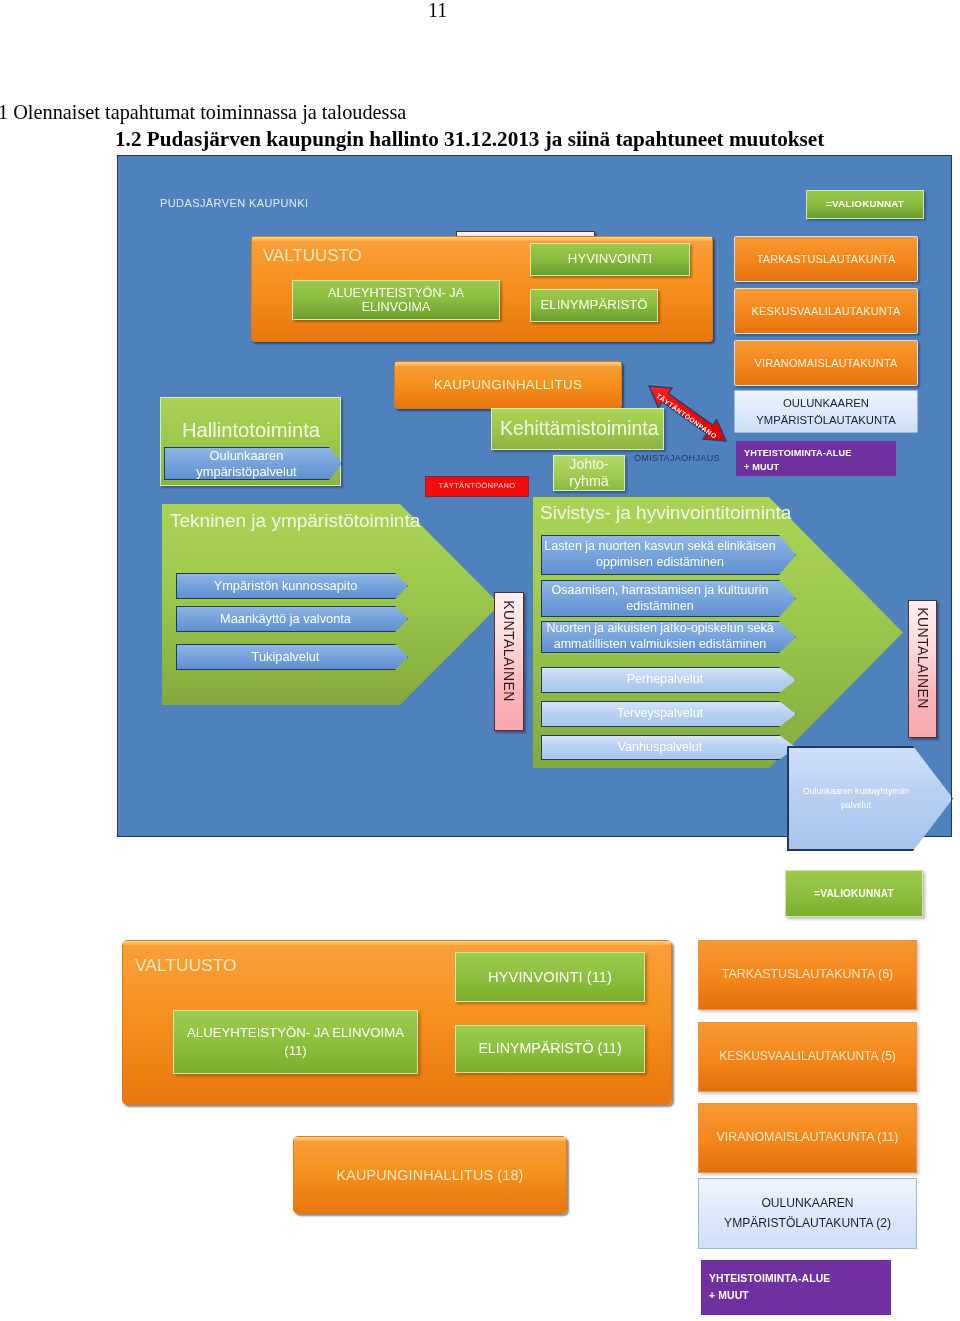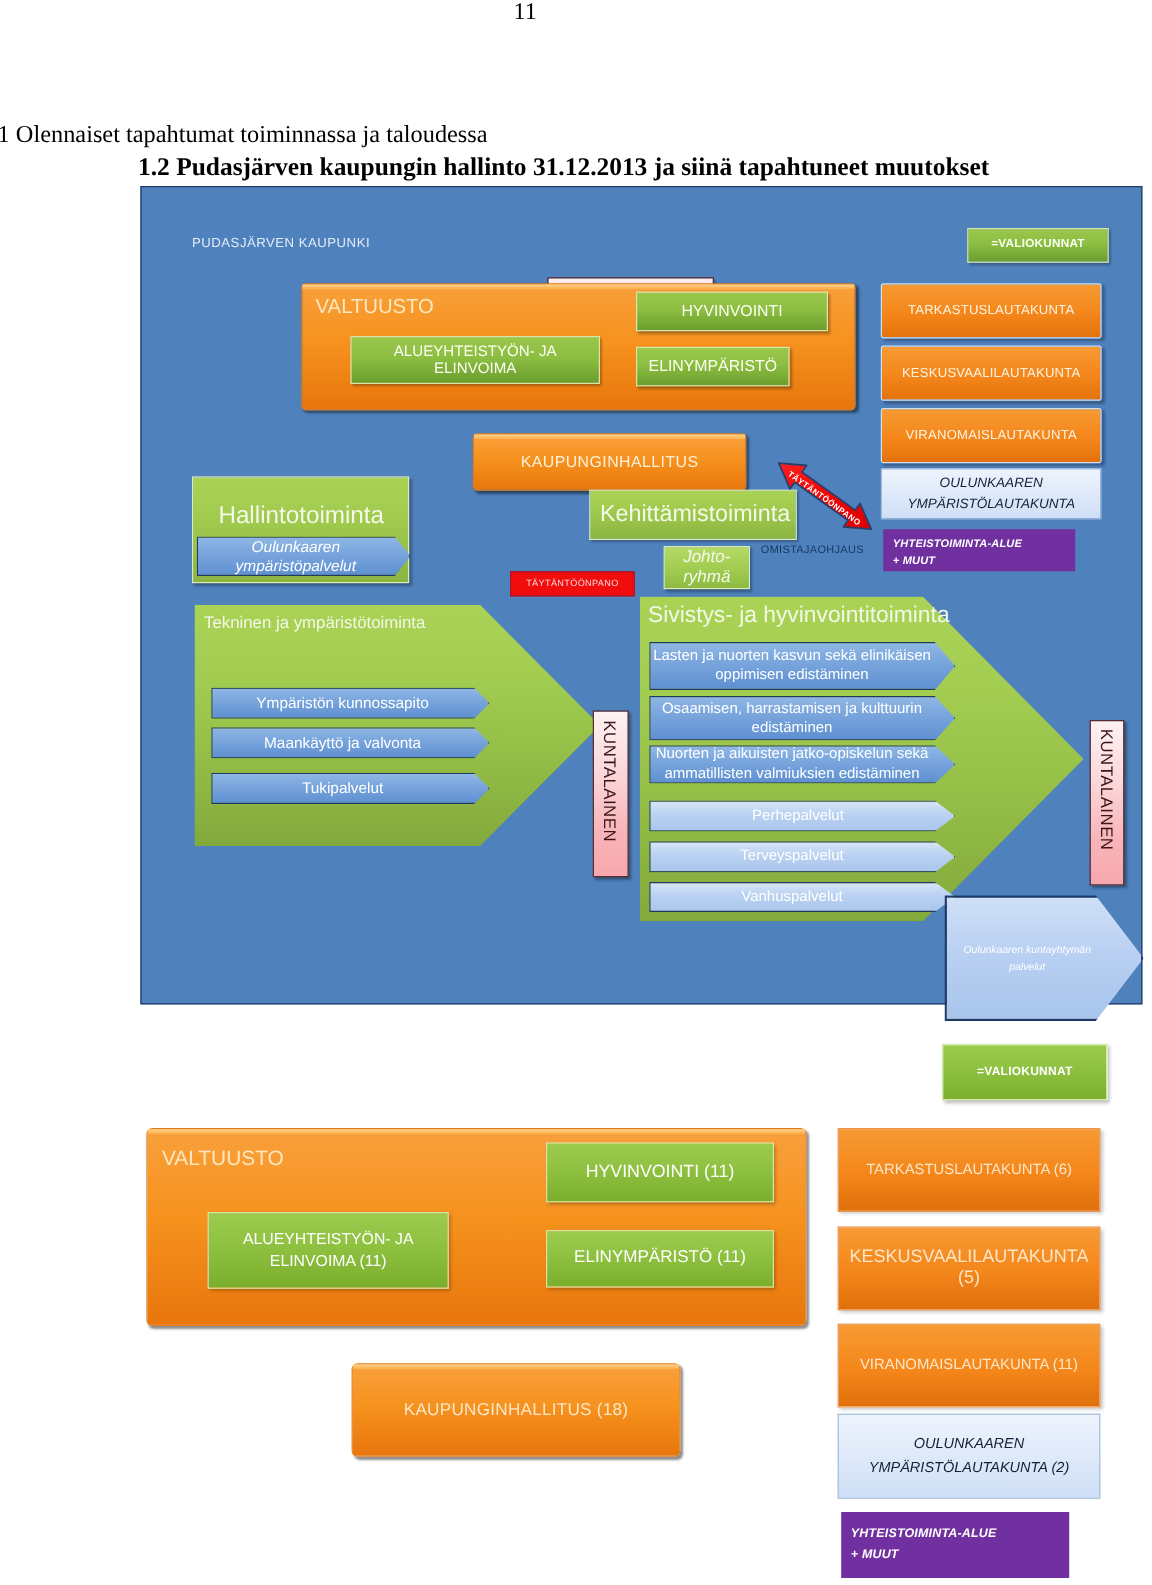--- a/index.html
+++ b/index.html
@@ -42,21 +42,21 @@
   
   .palebox{
      background:linear-gradient(180deg,#eef4fd 0%,#e0eafa 45%,#cfdff6 100%);
      border:1px solid #9cb8da;color:#132138;
   }
   .purplebox{background:#7030a0;color:#ffffff;}
   .pinkbox{
      background:linear-gradient(180deg,#fdf2f3 0%,#fbd9dc 35%,#f8b5b9 72%,#f7a7ad 100%);
      border:1px solid #5d2b30;color:#3a1417;margin-top:32px;
   }
-  .nl{white-space:pre-line;font-style:italic;}
+  .nl{white-space:pre-line;}
 
   
   .d1-title{left:42px;top:41px;font-size:11px;color:#e2ecf8;letter-spacing:.4px;}
 
   #d1-kuntalainen-top{left:338px;top:43px;width:139px;height:31px;font-size:14.6px;letter-spacing:.3px;box-shadow:2px 2px 2px rgba(0,0,0,.35);padding-right:20px;}
   #d1-valiokunnat{left:688px;top:34px;width:118px;height:29px;font-size:9.8px;font-weight:bold;letter-spacing:.2px;}
 
   #d1-valtuusto{left:133px;top:80px;width:462px;height:106px;border-radius:4px;}
   .vlabel{left:11px;top:9px;font-size:16.9px;color:#fde7bf;}
   #d1-alue{left:40px;top:43px;width:208px;height:40px;font-size:12.6px;}
@@ -104,21 +104,21 @@
   #d1-arrow{left:523px;top:219px;}
   #d1-arrowtxt{left:541px;top:236px;width:100px;font-size:6.8px;color:#fff;font-weight:bold;letter-spacing:.45px;transform:rotate(35.5deg);transform-origin:0 0;}
   #d1-omist{left:516px;top:297px;font-size:9.1px;color:#17375e;letter-spacing:.3px;}
 
   .penta{background:linear-gradient(180deg,#aad356 0%,#a2cc50 32%,#94be46 62%,#83a93d 100%);
          filter:drop-shadow(2px 2px 2px rgba(0,0,0,.3));}
   .penta-title{color:#f2f8e8;}
 
   #d1-tek{left:44px;top:348px;width:338px;height:201px;
           clip-path:polygon(0 0,238px 0,338px 100.5px,238px 201px,0 201px);}
-  #d1-tek-t{left:52px;top:354px;font-size:14px;}
+  #d1-tek-t{left:52px;top:354px;font-size:19.0px;}
   #d1-tek0{left:58px;top:417px;width:232px;height:26px;font-size:12.8px;}
   #d1-tek1{left:58px;top:450px;width:232px;height:26px;font-size:12.8px;}
   #d1-tek2{left:58px;top:488px;width:232px;height:26px;font-size:12.8px;}
 
   #d1-siv{left:415px;top:341px;width:370px;height:271px;
           clip-path:polygon(0 0,236px 0,370px 135.5px,236px 271px,0 271px);}
   #d1-siv-t{left:422px;top:346px;font-size:19.0px;}
   #d1-siv0{left:423px;top:379px;width:255px;height:40px;font-size:12.5px;line-height:1.25;}
   #d1-siv1{left:423px;top:424px;width:255px;height:37px;font-size:12.5px;line-height:1.25;}
   #d1-siv2{left:423px;top:465px;width:255px;height:32px;font-size:12.5px;line-height:1.25;}
@@ -144,26 +144,26 @@
      box-shadow:2px 2px 3px rgba(0,0,0,.28);
   }
   .orbtn2{
      background:linear-gradient(180deg,#f79a33 0%,#f4861a 55%,#e0700c 100%);
      border:1px solid #e8924a;color:#fde6c8;
      box-shadow:2px 2px 3px rgba(0,0,0,.22);
   }
   #d2-valiokunnat{left:785px;top:870px;width:138px;height:47px;font-size:10px;font-weight:bold;letter-spacing:.2px;}
   #d2-valtuusto{left:122px;top:940px;width:550px;height:165px;border-radius:5px;}
   .vlabel2{left:12px;top:14px;font-size:17.4px;color:#fde7bf;}
-  #d2-alue{left:50px;top:69px;width:201px;height:64px;font-size:13.2px;line-height:1.35;padding:0 10px;}
+  #d2-alue{left:50px;top:69px;width:245px;height:64px;font-size:13.2px;line-height:1.35;padding:0 10px;}
   #d2-hyv{left:332px;top:11px;width:190px;height:50px;font-size:14.8px;}
   #d2-eli{left:332px;top:84px;width:190px;height:48px;font-size:14.2px;}
   #d2-kh{left:293px;top:1136px;width:274px;height:78px;border-radius:5px;color:#fde6c8;font-size:14.3px;letter-spacing:.2px;}
   #d2-lk0{left:698px;top:940px;width:219px;height:70px;font-size:12.4px;}
-  #d2-lk1{left:698px;top:1022px;width:219px;height:70px;font-size:15px;}
+  #d2-lk1{left:698px;top:1022px;width:219px;height:70px;font-size:12px;}
   #d2-lk2{left:698px;top:1103px;width:219px;height:70px;font-size:12.4px;}
   #d2-oulu{left:698px;top:1178px;width:219px;height:71px;font-size:12.1px;line-height:1.6;}
   #d2-yht{left:701px;top:1260px;width:190px;height:55px;color:#fff;font-size:10.4px;font-weight:bold;padding:10px 0 0 8px;line-height:1.65;letter-spacing:.15px;}
 </style>
 </head>
 <body>
 
 <div class="abs" id="page-number">11</div>
 <div class="abs" id="head1">1 Olennaiset tapahtumat toiminnassa ja taloudessa</div>
 <div class="abs" id="head2">1.2 Pudasjärven kaupungin hallinto 31.12.2013 ja siinä tapahtuneet muutokset</div>

